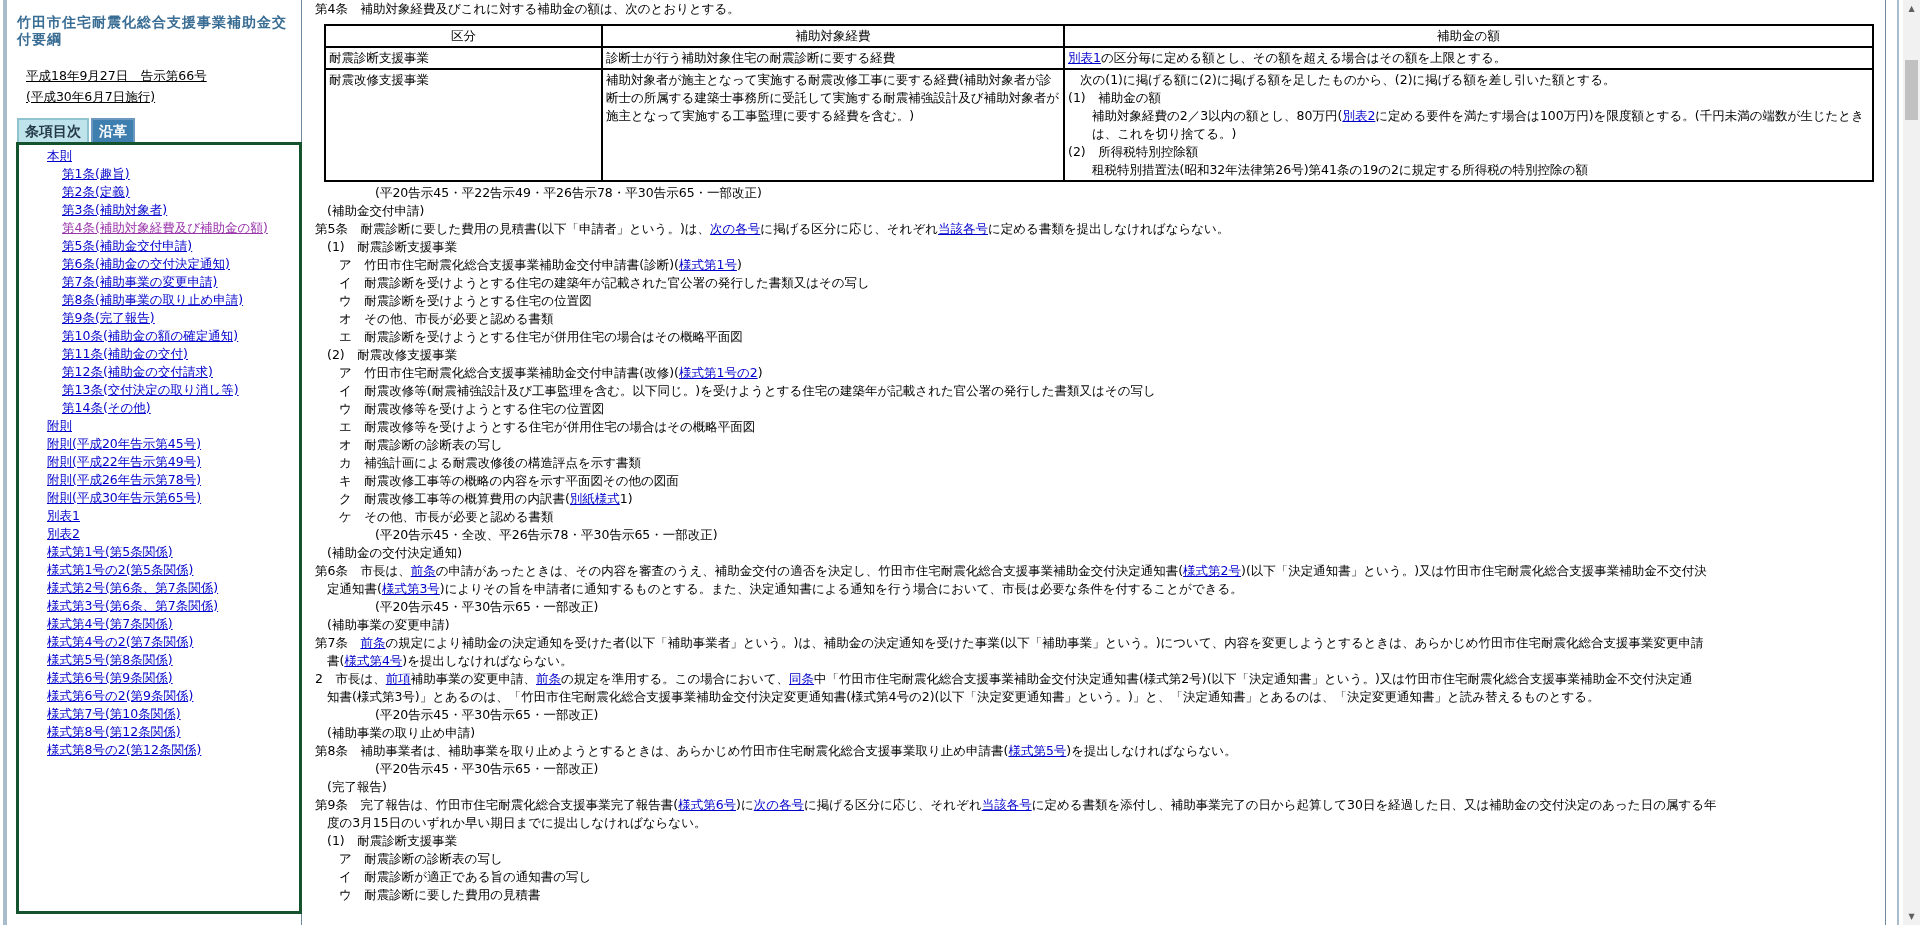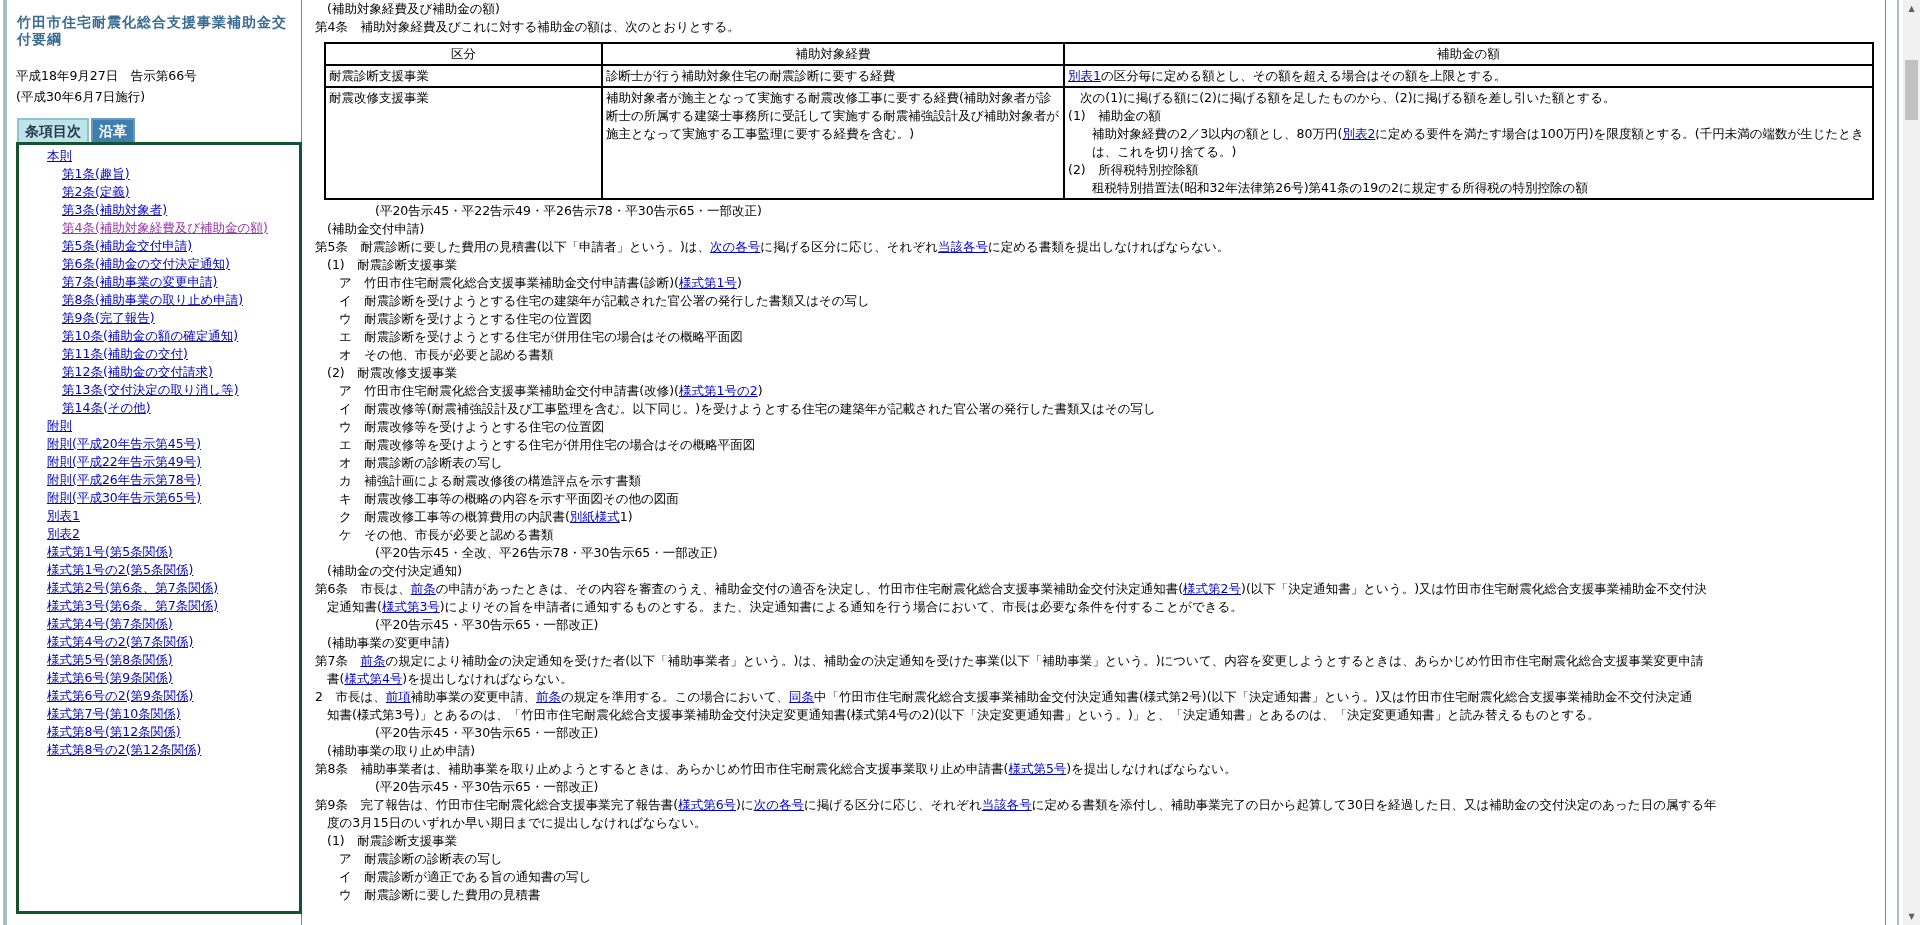--- a/index.html
+++ b/index.html
@@ -14,21 +14,21 @@
   
   #sidebar {
     position:absolute; left:0; top:0; width:300px; height:925px; background:#fff;
   }
   #sidebar .edge-left { position:absolute; left:3px; top:0; width:4px; height:925px; background:#a9bccb; }
   #sidebar .edge-right { position:absolute; left:301px; top:0; width:1px; height:925px; background:#6f8aa0; }
   .law-title {
     position:absolute; left:17px; top:14px; width:275px;
     color:#3a6d94; font-weight:bold; font-size:14px; line-height:17px; letter-spacing:1px;
   }
-  .law-meta { position:absolute; left:16px; font-size:12.5px; line-height:16px; }
+  .law-meta { position:absolute; left:26px; font-size:12.5px; line-height:16px;text-decoration:underline; }
   .law-meta.m1 { top:68px; }
   .law-meta.m2 { top:89px; }
   .tabs { position:absolute; left:17px; top:118px; height:25px; }
   .tab {
     display:inline-block; height:22px; line-height:22px; padding:0 6px; margin-right:2px;
     font-weight:bold; font-size:14px; vertical-align:bottom; cursor:pointer;
   }
   .tab.active { background:#bfe3ea; color:#243a4a; border:2px solid #8fc3cf; border-bottom:none; }
   .tab.inactive { background:#3f7fb0; color:#fff; border:2px solid #6a98bf; border-bottom:none; }
   .toc {
@@ -115,21 +115,20 @@
       <li class="lvl1"><a href="#">様式第6号の2(第9条関係)</a></li>
       <li class="lvl1"><a href="#">様式第7号(第10条関係)</a></li>
       <li class="lvl1"><a href="#">様式第8号(第12条関係)</a></li>
       <li class="lvl1"><a href="#">様式第8号の2(第12条関係)</a></li>
     </ul>
   </div>
 </div>
 
 <div id="main">
 
-  <div class="line i1">(補助対象経費及び補助金の額)</div>
   <div class="line"><span>第4条</span>　<span>補助対象経費及びこれに対する補助金の額は、次のとおりとする。</span></div>
 
   <table class="grid">
     <colgroup>
         <col style="width:277px">
         <col style="width:462px">
         <col>
       </colgroup>
     <tbody>
         <tr>
@@ -156,22 +155,22 @@
   </tbody>
     </table>
   <div class="line i3">(平20告示45・平22告示49・平26告示78・平30告示65・一部改正)</div>
 
   <div class="line i1">(補助金交付申請)</div>
   <div class="line"><span>第5条</span>　<span>耐震診断に要した費用の見積書(以下「申請者」という。)は、</span><a href="#">次の各号</a><span>に掲げる区分に応じ、それぞれ</span><a href="#">当該各号</a><span>に定める書類を提出しなければならない。</span></div>
   <div class="line i1">(1)　耐震診断支援事業</div>
   <div class="line i2"><span>ア　竹田市住宅耐震化総合支援事業補助金交付申請書(診断)(</span><a href="#">様式第1号</a>)</div>
   <div class="line i2">イ　耐震診断を受けようとする住宅の建築年が記載された官公署の発行した書類又はその写し</div>
   <div class="line i2">ウ　耐震診断を受けようとする住宅の位置図</div>
+  <div class="line i2">オ　その他、市長が必要と認める書類</div>
   <div class="line i2">エ　耐震診断を受けようとする住宅が併用住宅の場合はその概略平面図</div>
-  <div class="line i2">オ　その他、市長が必要と認める書類</div>
   <div class="line i1">(2)　耐震改修支援事業</div>
   <div class="line i2"><span>ア　竹田市住宅耐震化総合支援事業補助金交付申請書(改修)(</span><a href="#">様式第1号の2</a>)</div>
   <div class="line i2">イ　耐震改修等(耐震補強設計及び工事監理を含む。以下同じ。)を受けようとする住宅の建築年が記載された官公署の発行した書類又はその写し</div>
   <div class="line i2">ウ　耐震改修等を受けようとする住宅の位置図</div>
   <div class="line i2">エ　耐震改修等を受けようとする住宅が併用住宅の場合はその概略平面図</div>
   <div class="line i2">オ　耐震診断の診断表の写し</div>
   <div class="line i2">カ　補強計画による耐震改修後の構造評点を示す書類</div>
   <div class="line i2">キ　耐震改修工事等の概略の内容を示す平面図その他の図面</div>
   <div class="line i2"><span>ク　耐震改修工事等の概算費用の内訳書(</span><a href="#">別紙様式</a><span>1)</span></div>
   <div class="line i2">ケ　その他、市長が必要と認める書類</div>
@@ -186,20 +185,21 @@
   <div class="line"><span>第7条</span>　<a href="#">前条</a><span>の規定により補助金の決定通知を受けた者(以下「補助事業者」という。)は、補助金の決定通知を受けた事業(以下「補助事業」という。)について、内容を変更しようとするときは、あらかじめ竹田市住宅耐震化総合支援事業変更申請</span></div>
   <div class="line cont"><span>書(</span><a href="#">様式第4号</a><span>)を提出しなければならない。</span></div>
   <div class="line"><span>2</span>　<span>市長は、</span><a href="#">前項</a><span>補助事業の変更申請、</span><a href="#">前条</a><span>の規定を準用する。この場合において、</span><a href="#">同条</a><span>中「竹田市住宅耐震化総合支援事業補助金交付決定通知書(様式第2号)(以下「決定通知書」という。)又は竹田市住宅耐震化総合支援事業補助金不交付決定通</span></div>
   <div class="line cont">知書(様式第3号)」とあるのは、「竹田市住宅耐震化総合支援事業補助金交付決定変更通知書(様式第4号の2)(以下「決定変更通知書」という。)」と、「決定通知書」とあるのは、「決定変更通知書」と読み替えるものとする。</div>
   <div class="line i3">(平20告示45・平30告示65・一部改正)</div>
 
   <div class="line i1">(補助事業の取り止め申請)</div>
   <div class="line"><span>第8条</span>　<span>補助事業者は、補助事業を取り止めようとするときは、あらかじめ竹田市住宅耐震化総合支援事業取り止め申請書(</span><a href="#">様式第5号</a><span>)を提出しなければならない。</span></div>
   <div class="line i3">(平20告示45・平30告示65・一部改正)</div>
 
+  <div class="line i1">(完了報告)</div>
   <div class="line"><span>第9条</span>　<span>完了報告は、竹田市住宅耐震化総合支援事業完了報告書(</span><a href="#">様式第6号</a><span>)に</span><a href="#">次の各号</a><span>に掲げる区分に応じ、それぞれ</span><a href="#">当該各号</a><span>に定める書類を添付し、補助事業完了の日から起算して30日を経過した日、又は補助金の交付決定のあった日の属する年</span></div>
   <div class="line cont">度の3月15日のいずれか早い期日までに提出しなければならない。</div>
   <div class="line i1">(1)　耐震診断支援事業</div>
   <div class="line i2">ア　耐震診断の診断表の写し</div>
   <div class="line i2">イ　耐震診断が適正である旨の通知書の写し</div>
   <div class="line i2">ウ　耐震診断に要した費用の見積書</div>
 </div>
 
 <div class="frame-r1"></div>
 <div class="frame-r2"></div>

